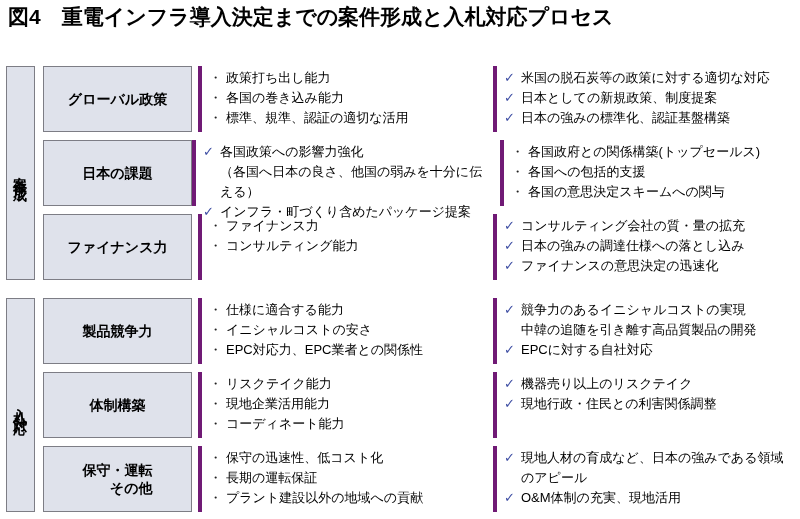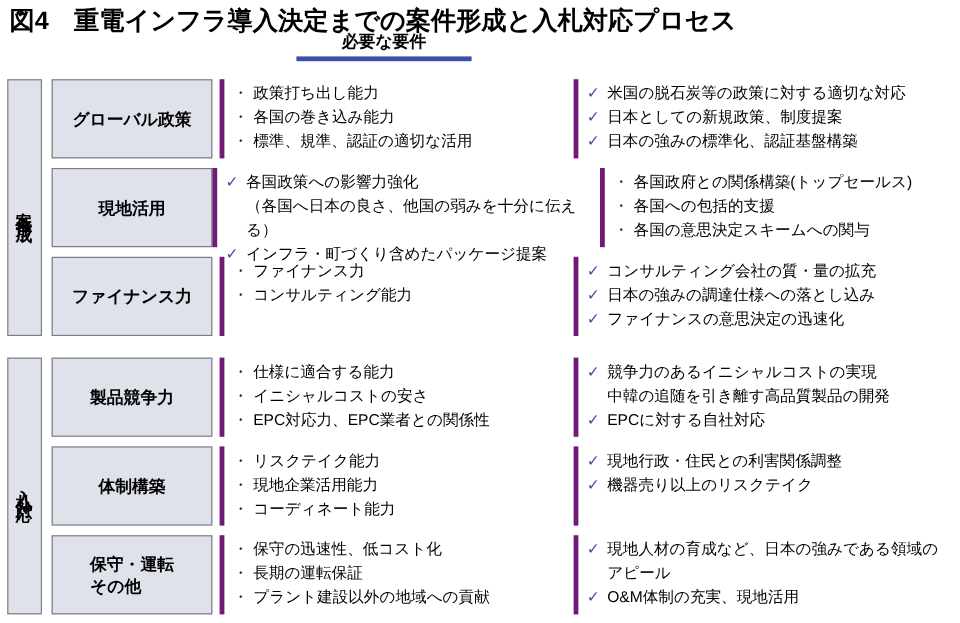--- a/index.html
+++ b/index.html
@@ -51,27 +51,27 @@
     justify-content: center;
     writing-mode: vertical-rl;
     font-size: 14px;
     font-weight: bold;
     letter-spacing: 4px;
   }
   .rows { flex: 1; display: flex; flex-direction: column; }
   .row { display: flex; height: 66px; margin-bottom: 8px; }
   .row:last-child { margin-bottom: 0; }
   .category {
-    width: 134px;
+    width: 149px;
     background: #dfe2eb;
     border: 1px solid #7d7d85;
     display: flex;
     align-items: center;
     justify-content: center;
-    text-align: left;
+    text-align: right;
     font-size: 14px;
     font-weight: bold;
     white-space: pre-line;
     line-height: 18px;
   }
   .cell {
     border-left: 4px solid #701a75;
     padding: 2px 0 0 7px;
   }
   .cell.req { margin-left: 6px; width: 295px; }
@@ -91,21 +91,20 @@
   }
   .cell.req .mk { color: #222; }
   .cell.iss .mk { color: #3e4ea3; font-weight: bold; }
 </style>
 </head>
 <body>
 
 <div class="figure">
   <div class="title">図4　重電インフラ導入決定までの案件形成と入札対応プロセス</div>
 
-  <div class="col-header req-h">必要な要件</div>
 
   <div class="content">
 
     <div class="group">
       <div class="group-label">案件形成</div>
       <div class="rows">
 
         <div class="row">
           <div class="category">グローバル政策</div>
           <div class="cell req">
@@ -118,21 +117,21 @@
           <div class="cell iss">
             <ul class="items">
               <li><span class="mk">✓</span><span>米国の脱石炭等の政策に対する適切な対応</span></li>
               <li><span class="mk">✓</span><span>日本としての新規政策、制度提案</span></li>
               <li><span class="mk">✓</span><span>日本の強みの標準化、認証基盤構築</span></li>
             </ul>
           </div>
         </div>
 
         <div class="row">
-          <div class="category">現地活用</div>
+          <div class="category">日本の課題</div>
           <div class="cell iss">
             <ul class="items">
               <li><span class="mk">✓</span><span>各国政策への影響力強化</span></li>
               <li class="cont"><span class="mk"></span><span>（各国へ日本の良さ、他国の弱みを十分に伝える）</span></li>
               <li><span class="mk">✓</span><span>インフラ・町づくり含めたパッケージ提案</span></li>
             </ul>
           </div>
           <div class="cell req">
             <ul class="items">
               <li><span class="mk">・</span><span>各国政府との関係構築(トップセールス)</span></li>
@@ -188,22 +187,22 @@
           <div class="category">体制構築</div>
           <div class="cell req">
             <ul class="items">
               <li><span class="mk">・</span><span>リスクテイク能力</span></li>
               <li><span class="mk">・</span><span>現地企業活用能力</span></li>
               <li><span class="mk">・</span><span>コーディネート能力</span></li>
             </ul>
           </div>
           <div class="cell iss">
             <ul class="items">
+              <li><span class="mk">✓</span><span>機器売り以上のリスクテイク</span></li>
               <li><span class="mk">✓</span><span>現地行政・住民との利害関係調整</span></li>
-              <li><span class="mk">✓</span><span>機器売り以上のリスクテイク</span></li>
             </ul>
           </div>
         </div>
 
         <div class="row">
           <div class="category">保守・運転
 その他</div>
           <div class="cell req">
             <ul class="items">
               <li><span class="mk">・</span><span>保守の迅速性、低コスト化</span></li>

